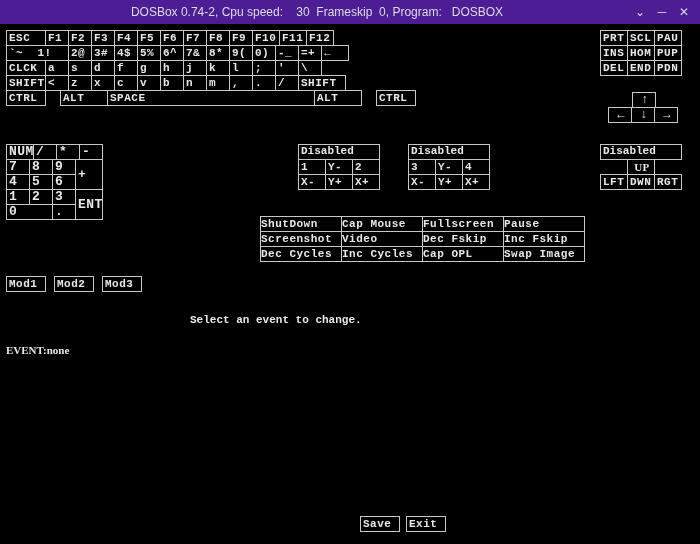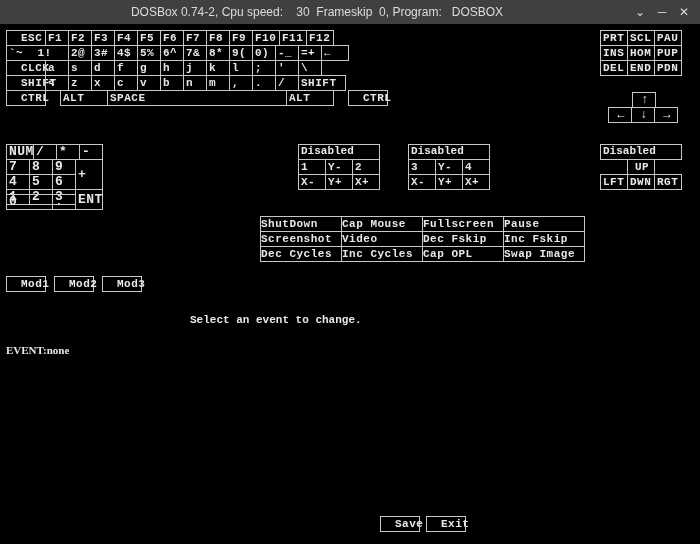--- a/index.html
+++ b/index.html
@@ -7,21 +7,21 @@
   body {
     background: linear-gradient(135deg, #8a7a75 0%, #6b5d65 100%);
     font-family: "Courier New", monospace;
     font-size: 11px;
     color: #e8e8e8;
     display: flex;
     flex-direction: column;
   }
   .titlebar {
     height: 24px;
-    background: #404040;
+    background: #4c1d95;
     color: #dcdcdc;
     display: flex;
     align-items: center;
     padding: 0 8px;
     font-family: sans-serif;
     font-size: 12px;
     gap: 6px;
   }
   .titlebar .title { flex: 1; text-align: center; white-space: pre; }
   .titlebar .btn { display:inline-flex; align-items:center; justify-content:center; width:16px; height:16px; color:#dcdcdc; }
@@ -41,24 +41,24 @@
     font-weight: bold;
     font-size: 11px;
     color: #e8e8e8;
     letter-spacing: 0.5px;
   }
   .key + .key { margin-left: -1px; }
   .row { display: flex; }
   .row + .row { margin-top: -1px; }
   .cluster { position: absolute; }
   .w1 { width: 24px; padding-left:2px; }
-  .w2 { width: 40px; padding-left:14px; }
+  .w2 { width: 40px; padding-left:2px; }
   .w3 { width: 48px; padding-left:2px; }
   .w5 { width: 28px; padding-left:2px; }
-  .wsp { width: 180px; padding-left:2px; }
+  .wsp { width: 208px; padding-left:2px; }
   .gap { width: 14px; }
   .msg { position:absolute; color:#e8e8e8; font-weight:bold; }
   .status { position:absolute; color:#e8e8e8; font-weight:bold; }
   .arrow { font-size:12px; text-align:center; justify-content:center; }
   
   .ftab .key { width: 82px; height:16px; }
   .num .key { font-size:13px; }
   .group-label { display:block; border:1px solid #c8c8c8; height:16px; padding-left:2px; font-weight:bold; }
 </style>
 </head>
@@ -190,21 +190,21 @@
     </div>
     <div class="row" style="margin-top:-16px;">
       <span class="key w1">4</span>
       <span class="key w1">5</span>
       <span class="key w1">6</span>
     </div>
     <div class="row">
       <span class="key w1">1</span>
       <span class="key w1">2</span>
       <span class="key w1">3</span>
-      <span class="key w5" style="height:21px;">ENT</span>
+      <span class="key w5" style="height:31px;">ENT</span>
     </div>
     <div class="row" style="margin-top:-16px;">
       <span class="key" style="width:47px;padding-left:2px;">0</span>
       <span class="key w1">.</span>
     </div>
   </div>
 
   <div class="cluster" style="left:298px; top:120px;">
     <span class="group-label" style="width:82px;">Disabled</span>
     <div class="row" style="margin-top:-1px;">
@@ -228,21 +228,21 @@
     </div>
     <div class="row">
       <span class="key w5">X-</span>
       <span class="key w5">Y+</span>
       <span class="key w5">X+</span>
     </div>
   </div>
 
   <div class="cluster" style="right:18px; top:120px;">
     <span class="group-label" style="width:82px;">Disabled</span>
-    <div class="row" style="margin-top:-1px;">
+    <div class="row" style="margin-top:-1px;font-family:Liberation Serif, serif;">
       <span style="width:27px;"></span>
       <span class="key w5" style="text-align:center;justify-content:center;">UP</span>
     </div>
     <div class="row">
       <span class="key w5">LFT</span>
       <span class="key w5">DWN</span>
       <span class="key w5">RGT</span>
     </div>
   </div>
 
@@ -274,21 +274,21 @@
       <span class="key w2">Mod2</span>
       <span style="width:8px;"></span>
       <span class="key w2">Mod3</span>
     </div>
   </div>
 
   <div class="msg" style="left:190px; top:290px;">Select an event to change.</div>
 
   <div class="status" style="left:6px; top:320px;font-family:Liberation Serif, serif;">EVENT:none</div>
 
-  <div class="cluster" style="left:360px; bottom:12px;margin-left:20px;">
+  <div class="cluster" style="left:360px; bottom:12px;">
     <div class="row">
       <span class="key w2">Save</span>
       <span style="width:6px;"></span>
       <span class="key w2">Exit</span>
     </div>
   </div>
 
 </div>
 
 </body></html>

